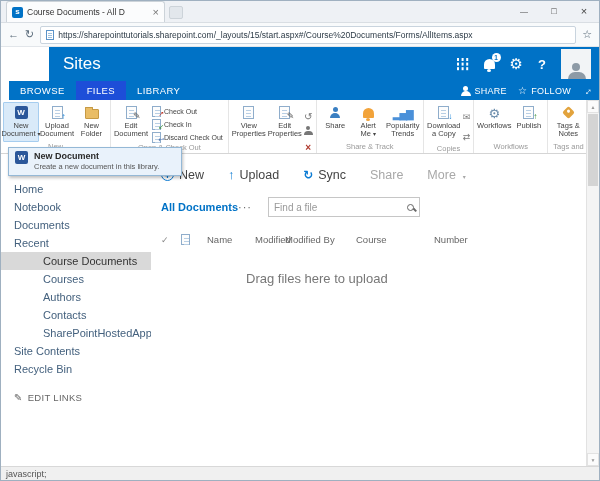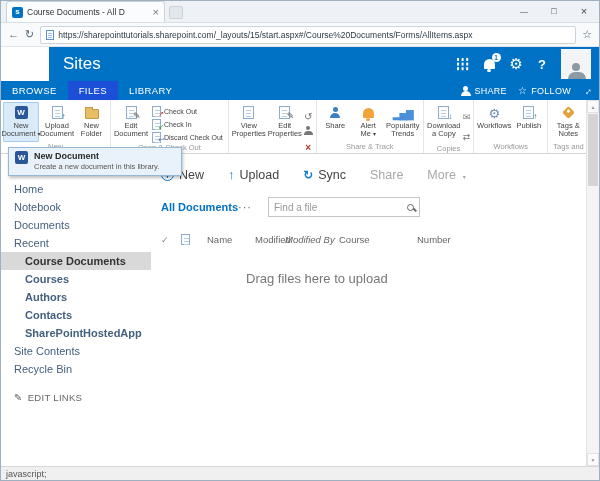--- a/index.html
+++ b/index.html
@@ -53,21 +53,21 @@
   .ic-person.lg { width:18px; height:16px; }
   .ic-person.lg::before { left:5px; width:8px; height:8px; }
   .ic-person.lg::after { width:18px; height:7px; border-radius:9px 9px 0 0; }
   .ic-person.sm { width:10px; height:10px; color:#fff; }
   .ic-person.xs { width:9px; height:9px; color:#777; }
   .ic-person.xs::before { left:2.5px; width:4px; height:4px; }
   .ic-person.xs::after { width:9px; height:4px; }
   .ic-person.md { color:#3a7fc2; }
 
   
-  .ribbontabs { position:absolute; left:0; top:80px; right:0; height:19px; background:#0072c6; display:flex; color:#fff; }
+  .ribbontabs { position:absolute; left:8px; top:80px; right:0; height:19px; background:#0072c6; display:flex; color:#fff; }
   .rtab { font-size:9.5px; letter-spacing:.4px; padding:0 11px; height:19px; display:flex; align-items:center; cursor:pointer; }
   .rtab.active { background:#1d4ed8; }
   .rt-actions { margin-left:auto; display:flex; align-items:center; gap:11px; padding-right:7px; font-size:9px; }
   .rt-item { display:inline-flex; align-items:center; gap:4px; cursor:pointer; letter-spacing:.3px; }
   .gl-star.w::before { font-size:10px; }
   .gl-expand { cursor:pointer; }
   .gl-expand::before { content:"↔"; display:inline-block; transform:rotate(-45deg); font-size:10px; }
 
   
   .ribbon { position:absolute; left:0; top:99px; width:587px; height:54px; background:#fff; border-bottom:1px solid #d5d5d5; display:flex; overflow:hidden; }
@@ -110,21 +110,21 @@
   .gl-del::before  { content:"×"; font-size:10px; color:#b03a2e; font-weight:bold; }
 
   
   .tooltip { position:absolute; left:7px; top:146px; width:174px; background:#e9f2fb; border:1px solid #94b8d6; box-shadow:1px 2px 3px rgba(0,0,0,.25); padding:3px 6px 4px; display:flex; gap:6px; z-index:100; }
   .tt-title { font-size:9px; font-weight:bold; color:#2a2a2a; }
   .tt-desc { font-size:7.5px; color:#555; margin-top:1px; white-space:nowrap; }
 
   
   .sidebar { position:absolute; left:0; top:153px; width:150px; bottom:14px; background:#fff; padding-top:26px; font-size:11px; }
   .nav-item { height:18px; line-height:18px; padding-left:13px; color:#44617e; cursor:pointer; white-space:nowrap; overflow:hidden; }
-  .nav-item.indent { padding-left:24px;font-weight:bold; }
+  .nav-item.indent { padding-left:42px; }
   .nav-item.selected { background:#d9d9d9; color:#333; }
   .edit-links { margin-top:14px; padding-left:13px; display:flex; align-items:center; gap:5px; color:#666; font-size:9.5px; letter-spacing:.3px; cursor:pointer; }
   .gl-pencil::before { content:"✎"; font-size:10px; color:#666; }
 
   
   .content { position:absolute; left:150px; top:153px; right:13px; bottom:14px; background:#fff; overflow:hidden; }
   .ctoolbar { display:flex; align-items:center; gap:24px; padding:13px 0 0 10px; font-size:12.5px; color:#444; }
   .ct-item { display:inline-flex; align-items:center; gap:5px; cursor:pointer; }
   .ct-item.dim { color:#a8a8a8; }
   .ic-plus { width:13px; height:13px; border:1px solid #0b7bd4; border-radius:50%; position:relative; display:inline-block; }
@@ -137,21 +137,21 @@
   .searchbox { width:152px; height:20px; border:1px solid #c6c6c6; display:flex; align-items:center; padding:0 5px; margin-left:16px; background:#fff; }
   .searchbox input { border:none; outline:none; flex:1; font-size:10px; color:#333; font-family:inherit; background:transparent; min-width:0; }
   .searchbox input::placeholder { color:#999; }
   .ic-search { width:7px; height:7px; border:1.5px solid #666; border-radius:50%; position:relative; display:inline-block; cursor:pointer; flex:none; }
   .ic-search::after { content:""; position:absolute; width:4px; height:1.5px; background:#666; transform:rotate(45deg); right:-3.5px; bottom:-1px; }
   .headers { display:flex; align-items:flex-start; padding:17px 0 0 10px; font-size:9.5px; color:#666; }
   .gl-check::before { content:"✓"; color:#888; font-size:9px; }
   .col-check { width:20px; cursor:pointer; }
   .col-icon { width:26px; }
   .col { cursor:pointer; white-space:nowrap; }
-  .h-name { width:48px; } .h-mod { width:30px; } .h-modby { width:54px;font-style:italic; } .h-course { width:36px; } .h-num { width:42px;padding-left:42px; }
+  .h-name { width:48px; } .h-mod { width:30px; } .h-modby { width:71px; } .h-course { width:36px; } .h-num { width:42px;padding-left:42px; }
   .empty { padding:24px 0 0 95px; font-size:13px; color:#777; }
 
   
   .scrollbar { position:absolute; right:0; top:99px; width:13px; bottom:14px; background:#f4f4f4; border-left:1px solid #e2e2e2; }
   .sb-btn { position:absolute; left:0; right:0; height:13px; background:#fbfbfb; border:1px solid #e2e2e2; display:flex; align-items:center; justify-content:center; cursor:pointer; }
   .sb-up { top:0; } .sb-down { bottom:0; }
   .sb-up::before { content:"▲"; font-size:5px; color:#999; }
   .sb-down::before { content:"▼"; font-size:5px; color:#999; }
   .sb-thumb { position:absolute; left:1px; right:1px; top:14px; height:72px; background:#d4d4d4; cursor:pointer; }
 

